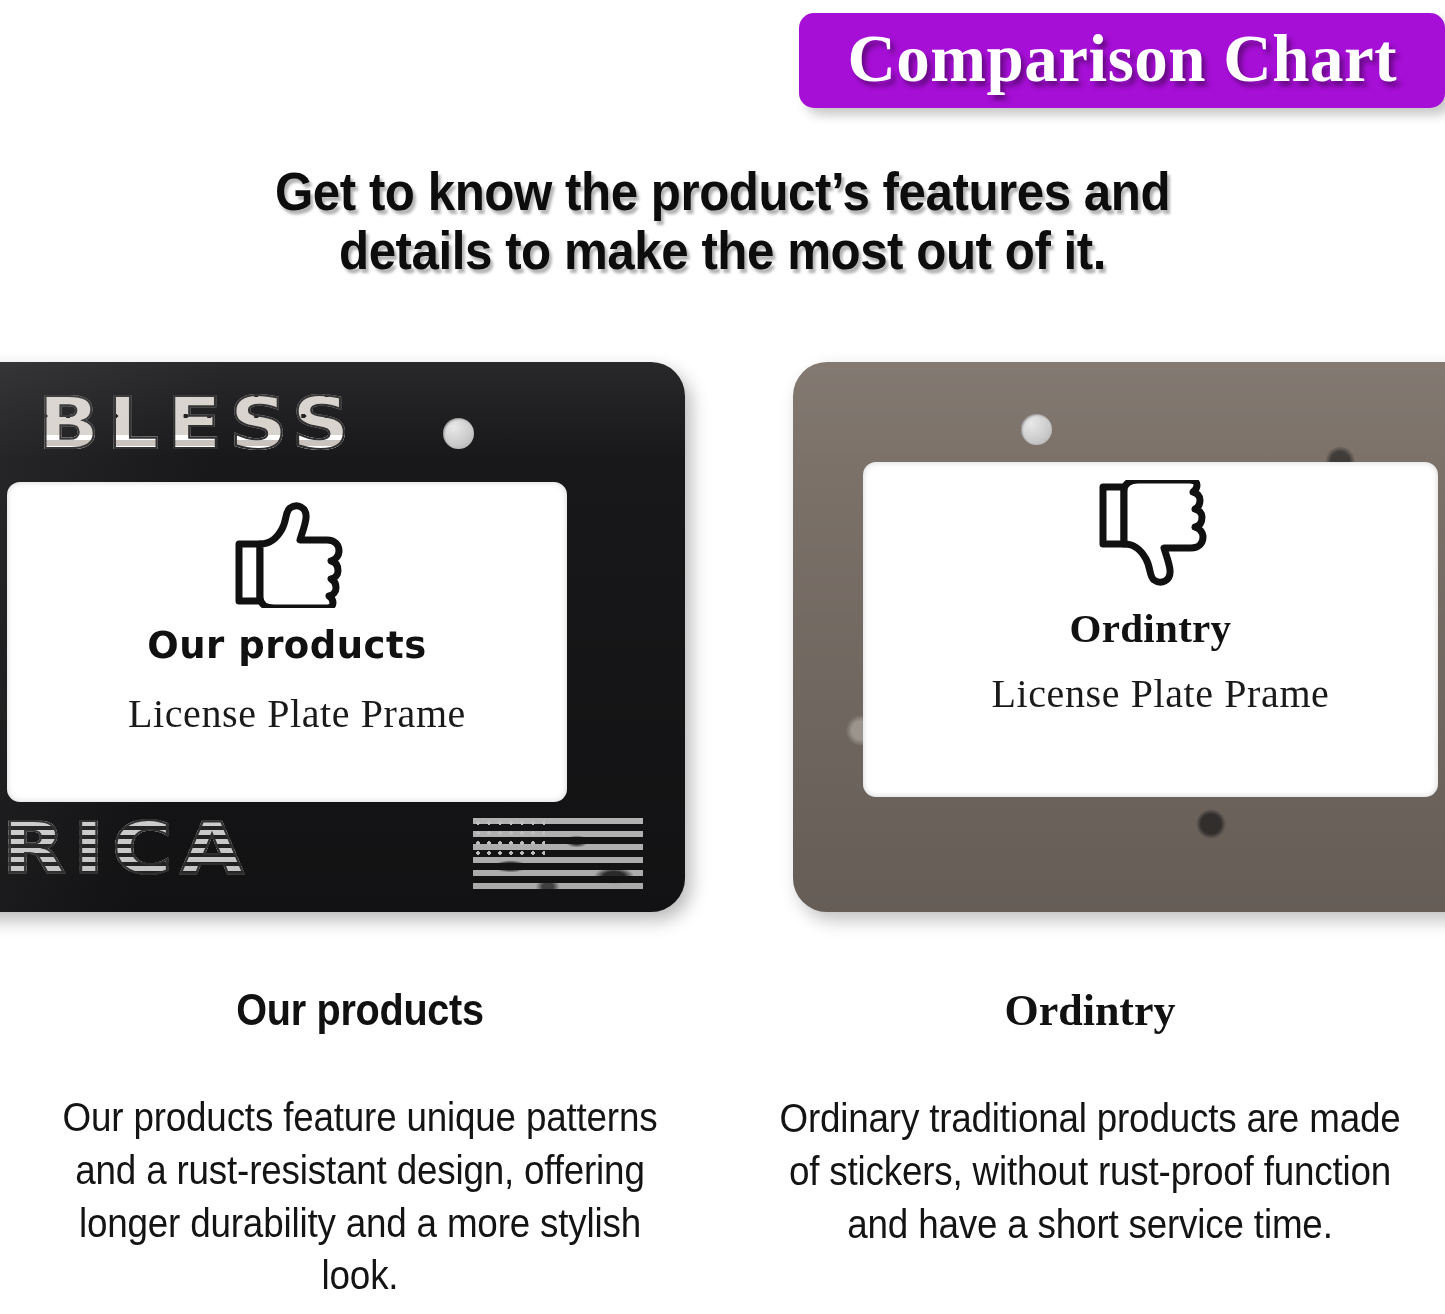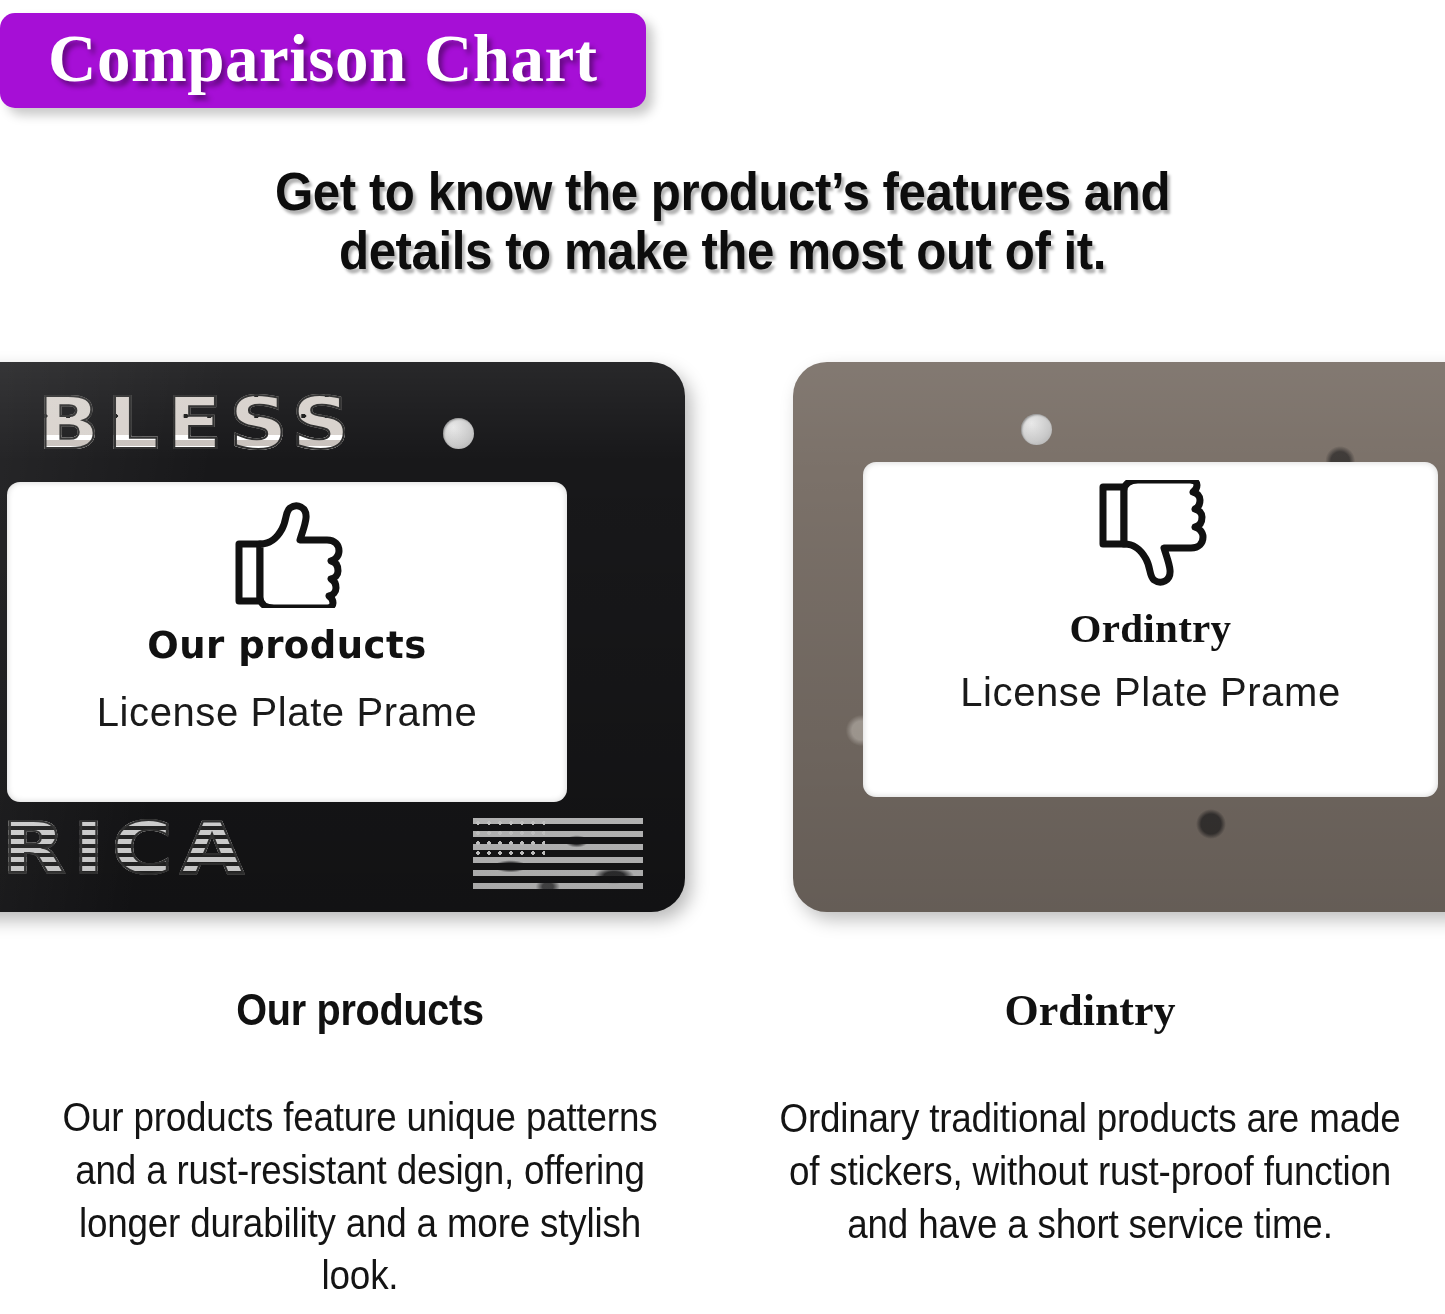--- a/index.html
+++ b/index.html
@@ -15,21 +15,21 @@
     font-family: "Liberation Sans", sans-serif;
     -webkit-font-smoothing: antialiased;
   }
 
   
   .banner-wrap {
     position: absolute;
     top: 13px;
     left: 0;
     width: 1445px;
-    text-align: left;
+    text-align: right;
   }
   .banner {
     display: inline-block;
     background: #a60fd6;
     border-radius: 15px;
     padding: 9px 48px 14px 48px;
     box-shadow: 7px 7px 11px rgba(0,0,0,0.22);
   }
   .banner-text {
     font-family: "Liberation Serif", "DejaVu Serif", serif;
@@ -273,25 +273,26 @@
   .inner-title-serif {
     top: 142px;
     font-family: "Liberation Serif", "DejaVu Serif", serif;
     font-weight: bold;
     font-size: 41px;
     color: #111111;
     letter-spacing: 0.3px;
   }
   .inner-sub {
     top: 208px;
-    font-family: Liberation Sans, sans-serif;
+    font-family: Liberation Serif, serif;
     font-weight: 300;
     font-size: 40px;
     color: #1a1a1a;
     letter-spacing: 0.6px;
+    margin-left: 10px;
   }
 
   
   .bottom-row {
     position: absolute;
     top: 985px;
     left: 0;
     width: 1445px;
     height: 330px;
   }

